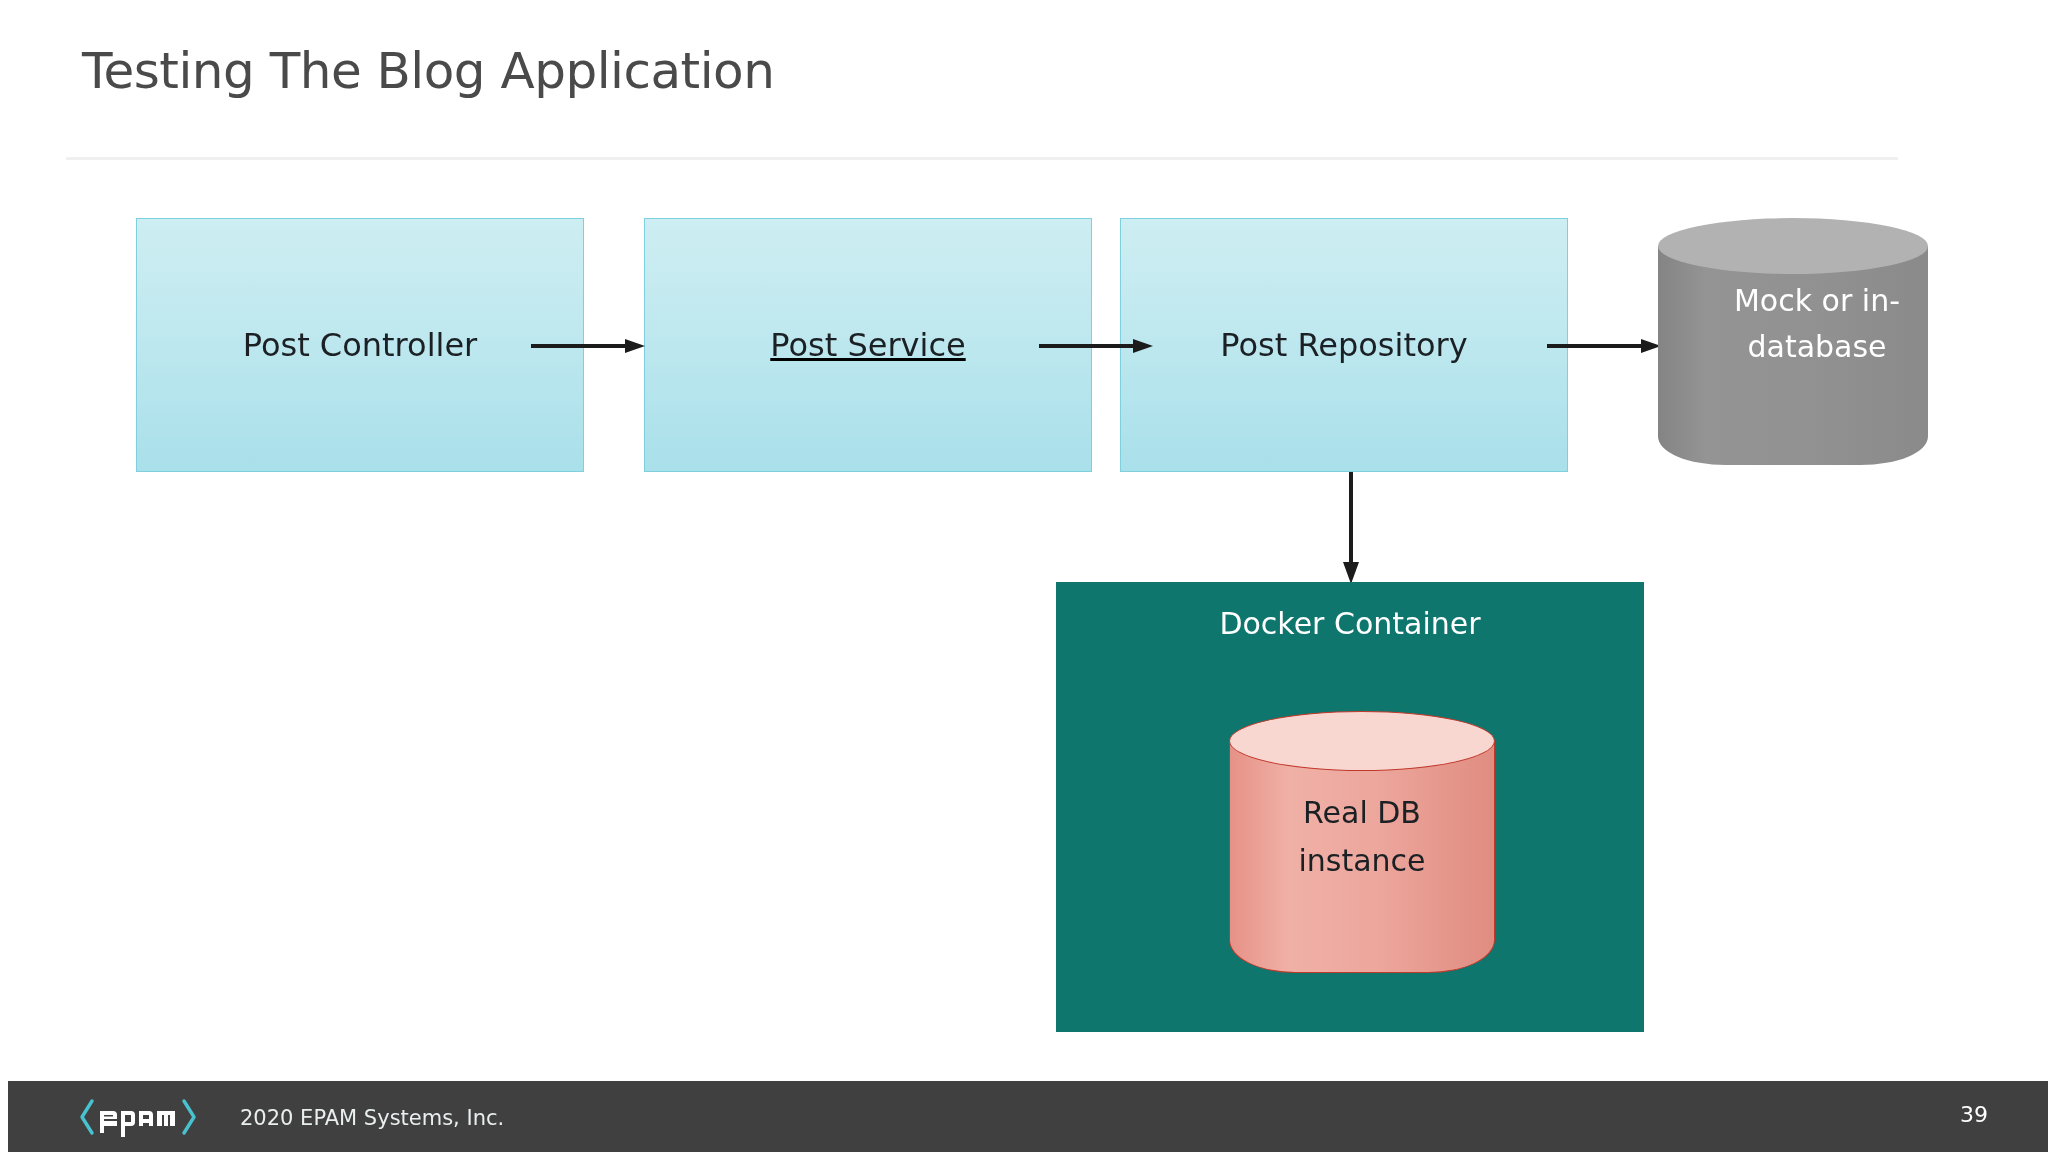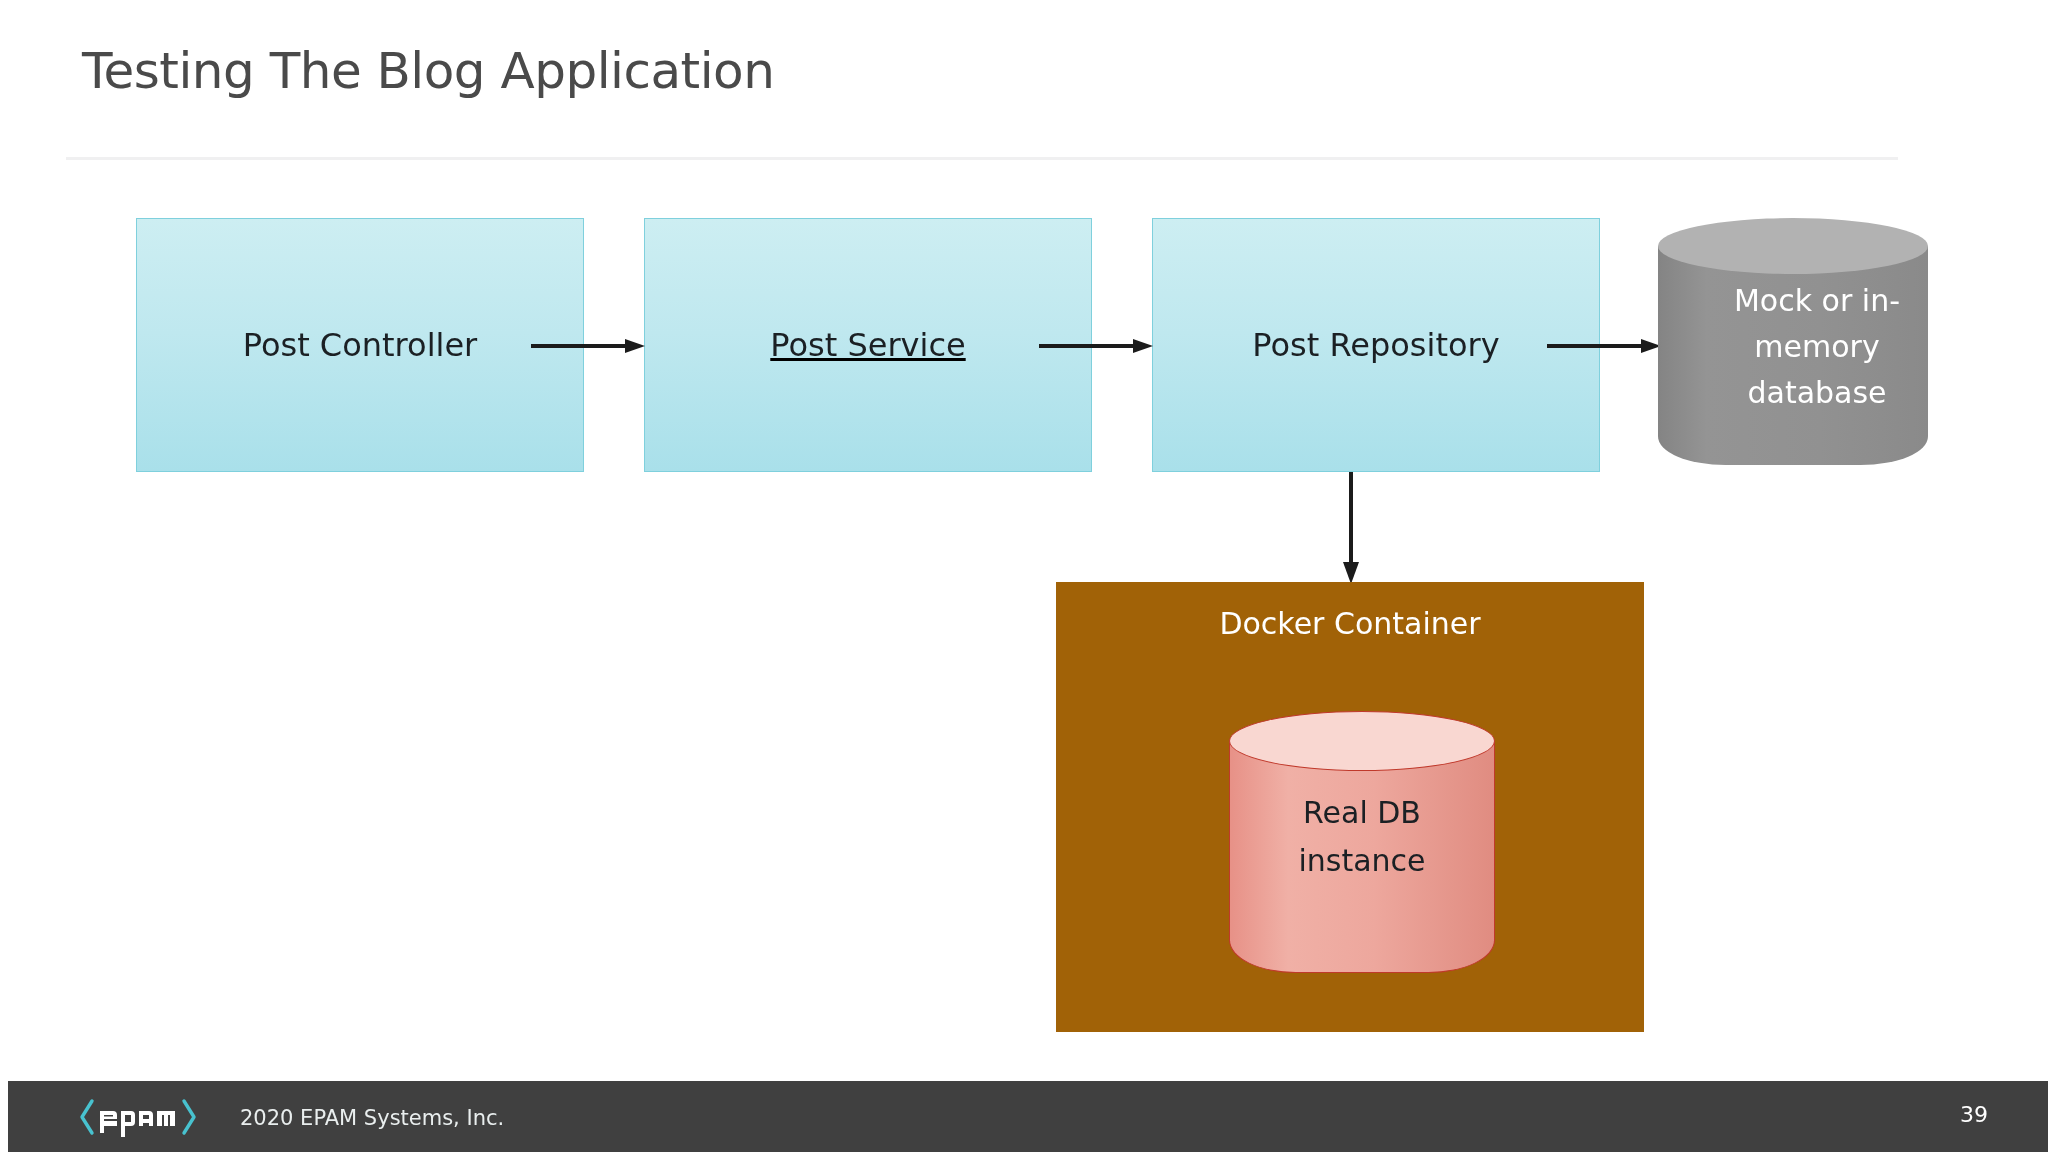--- a/index.html
+++ b/index.html
@@ -57,21 +57,21 @@
   .proc-box .proc-label {
     font-family: "DejaVu Sans", "Liberation Sans", sans-serif;
     font-size: 32px;
     font-weight: 400;
     color: #1b2024;
     text-align: center;
     line-height: 1.2;
   }
   #box-controller { left: 128px; }
   #box-service    { left: 636px; text-decoration: underline; }
-  #box-repository { left: 1144px; }
+  #box-repository { left: 1112px; }
 
   
   .arrow-h {
     position: absolute;
     top: 339px;
     height: 14px;
   }
   .arrow-h .shaft {
     position: absolute;
     left: 0;
@@ -170,21 +170,21 @@
     padding-left: 24px;
   }
 
   
   #docker-container {
     position: absolute;
     left: 1048px;
     top: 582px;
     width: 588px;
     height: 450px;
-    background: #a16207;
+    background: #0f766e;
   }
   #docker-label {
     position: absolute;
     left: 0;
     top: 24px;
     width: 588px;
     text-align: center;
     font-family: "DejaVu Sans", "Liberation Sans", sans-serif;
     font-size: 30px;
     color: #ffffff;
@@ -319,21 +319,20 @@
     <div class="shaft-v"></div>
     <div class="head-v"></div>
   </div>
 
   <div id="db-mock">
     <div class="cyl-bottom"></div>
     <div class="cyl-body"></div>
     <div class="cyl-top"></div>
     <div class="cyl-text">
       <div>Mock or in-</div>
-      <div>memory</div>
       <div>database</div>
     </div>
   </div>
 
   <div id="docker-container">
     <div id="docker-label">Docker Container</div>
 
     <div id="db-real">
       <div class="cyl-bottom2"></div>
       <div class="cyl-body2"></div>

